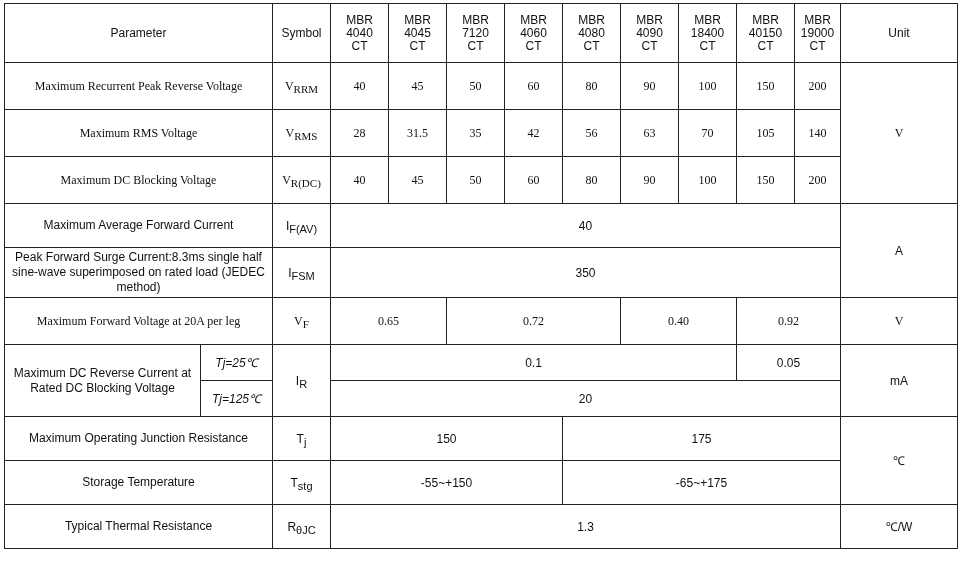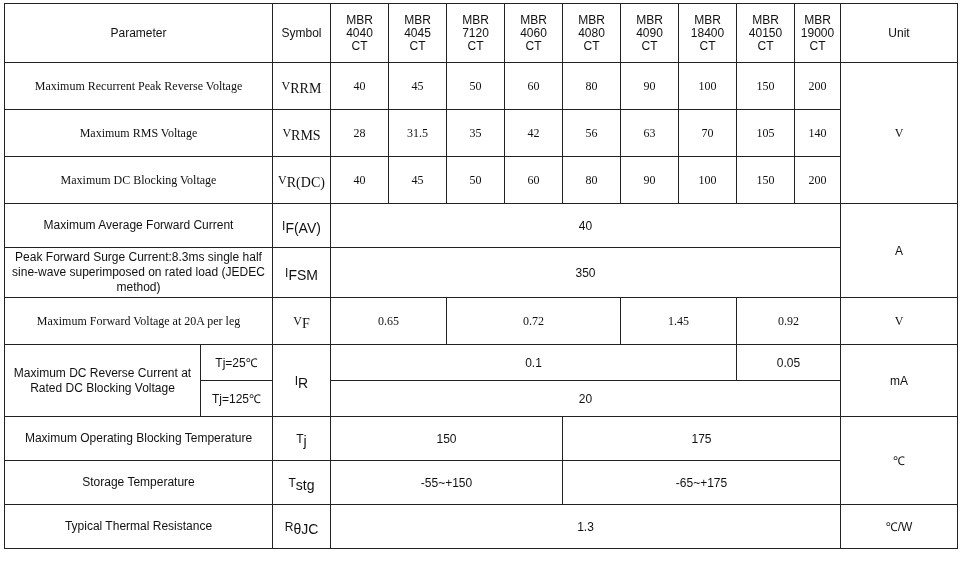--- a/index.html
+++ b/index.html
@@ -58,33 +58,34 @@
     text-align: left;
     padding-left: 8px;
     padding-right: 4px;
     font-size: 12px;
     line-height: 15px;
   }
   .sym {
     font-size: 13px;
   }
   .sym sub {
-    font-size: 14px;
+    font-size: 11px;
     line-height: 0;
   }
   .val {
     font-size: 12.5px;
   }
   .val-small {
     font-size: 11px;
   }
   .tj-label {
     text-align: left;
     padding-left: 6px;
     font-size: 11.5px;
+    font-style: italic;
   }
   .unit-small {
     font-size: 10px;
   }
   .row-h-tall { height: 47px; font-family: Liberation Serif, serif; }
   .row-h-med  { height: 44px; padding-left: 16px; }
   .row-h-big  { height: 50px; }
 </style>
 </head>
 <body>
@@ -213,41 +214,41 @@
         <td class="param" colspan="2">Peak Forward Surge Current:8.3ms single half sine-wave superimposed on rated load (JEDEC method)</td>
         <td class="sym"><span>I</span><sub>FSM</sub></td>
         <td class="val" colspan="9">350</td>
       </tr>
 
       <tr class="row-h-tall">
         <td class="param" colspan="2">Maximum Forward Voltage at 20A per leg</td>
         <td class="sym"><span>V</span><sub>F</sub></td>
         <td class="val" colspan="2">0.65</td>
         <td class="val" colspan="3">0.72</td>
-        <td class="val" colspan="2">1.45</td>
+        <td class="val" colspan="2">0.40</td>
         <td class="val" colspan="2">0.92</td>
         <td class="val">V</td>
       </tr>
 
       <tr style="height:36px">
         <td class="param" rowspan="2" style="width:122px">Maximum DC Reverse Current at Rated DC Blocking Voltage</td>
         <td class="tj-label">Tj=25℃</td>
         <td class="sym" rowspan="2"><span>I</span><sub>R</sub></td>
         <td class="val" colspan="7">0.1</td>
         <td class="val" colspan="2">0.05</td>
         <td class="val" rowspan="2">mA</td>
       </tr>
 
       <tr style="height:36px">
         <td class="tj-label">Tj=125℃</td>
         <td class="val" colspan="9">20</td>
       </tr>
 
       <tr class="row-h-med">
-        <td class="param" colspan="2">Maximum Operating Blocking Temperature</td>
+        <td class="param" colspan="2">Maximum Operating Junction Resistance</td>
         <td class="sym"><span>T</span><sub>j</sub></td>
         <td class="val" colspan="4">150</td>
         <td class="val" colspan="5">175</td>
         <td class="unit-small" rowspan="2">℃</td>
       </tr>
 
       <tr class="row-h-med">
         <td class="param" colspan="2">Storage Temperature</td>
         <td class="sym"><span>T</span><sub>stg</sub></td>
         <td class="val-small" colspan="4">-55~+150</td>

